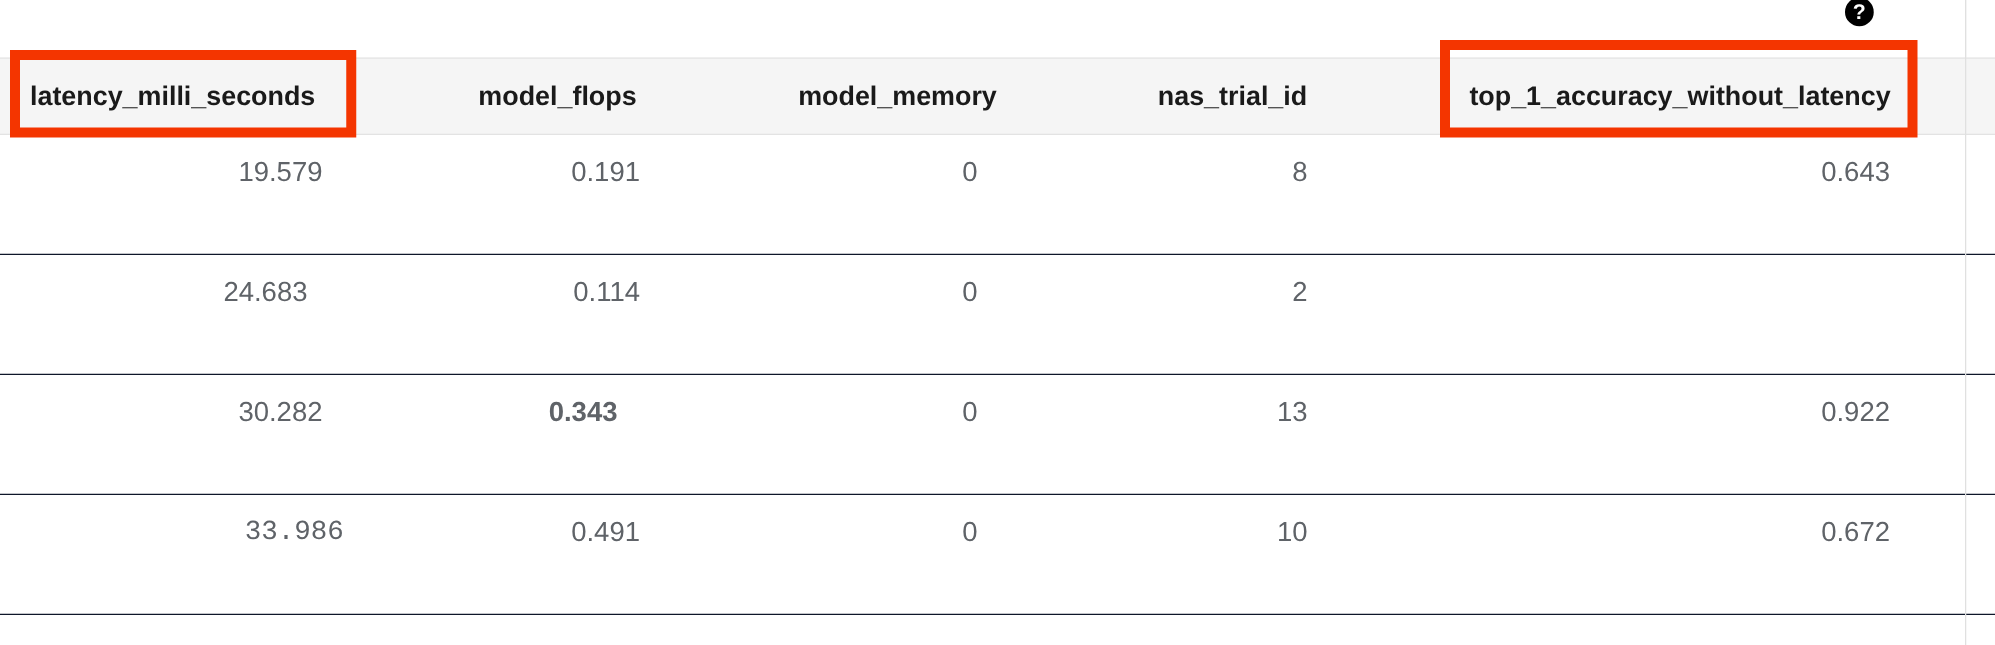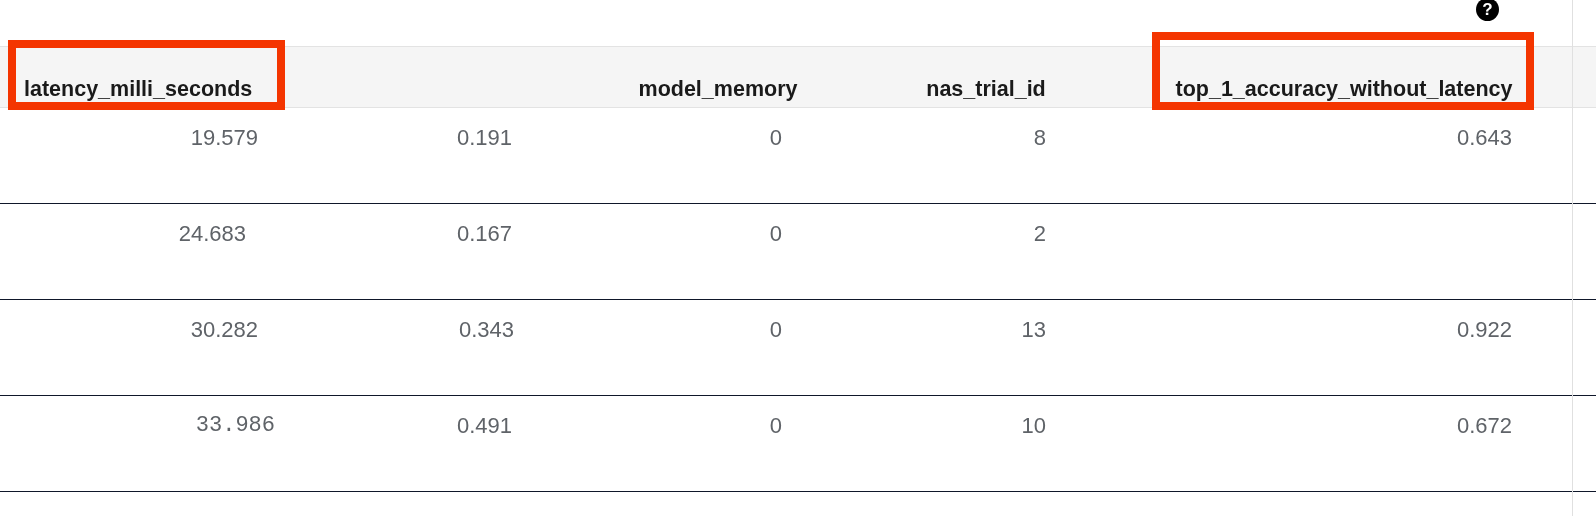--- a/index.html
+++ b/index.html
@@ -56,21 +56,21 @@
     width: 1596px;
     height: 62px;
     background: #f5f5f5;
     border-top: 1px solid #e3e3e3;
     border-bottom: 1px solid #e3e3e3;
     box-sizing: border-box;
   }
 
   .hcell {
     position: absolute;
-    top: 12px;
+    top: 0;
     height: 60px;
     line-height: 60px;
     font-size: 21.5px;
     font-weight: bold;
     color: #1a1a1a;
     white-space: nowrap;
     box-sizing: border-box;
     overflow: hidden;
   }
   .hcell.center { text-align: center; }
@@ -136,45 +136,46 @@
 
   <div class="help-icon">?</div>
 
   <div class="table">
 
     <div class="vsep short" style="left:1572px;"></div>
     <div class="vsep" style="left:1572px;"></div>
 
     <div class="header-row">
       <div class="hcell left" style="left:24px;  width:250px;">latency_milli_seconds</div>
+      <div class="hcell center" style="left:316px; width:260px;">model_flops</div>
       <div class="hcell center" style="left:588px; width:260px;">model_memory</div>
       <div class="hcell center" style="left:856px; width:260px;">nas_trial_id</div>
       <div class="hcell center" style="left:1164px; width:360px;">top_1_accuracy_without_latency</div>
     </div>
 
     <div class="body-rows">
 
       <div class="row">
         <div class="cell" style="left:24px;  width:234px;">19.579</div>
         <div class="cell" style="left:278px; width:234px;">0.191</div>
         <div class="cell" style="left:548px; width:234px;">0</div>
         <div class="cell" style="left:812px; width:234px;">8</div>
         <div class="cell" style="left:1172px; width:340px;">0.643</div>
       </div>
 
       <div class="row">
         <div class="cell" style="left:12px;  width:234px;">24.683</div>
-        <div class="cell" style="left:278px; width:234px;">0.167</div>
+        <div class="cell" style="left:278px; width:234px;">0.114</div>
         <div class="cell" style="left:548px; width:234px;">0</div>
         <div class="cell" style="left:812px; width:234px;">2</div>
       </div>
 
       <div class="row">
         <div class="cell" style="left:24px;  width:234px;">30.282</div>
-        <div class="cell" style="left:280px; width:234px;">0.343</div>
+        <div class="cell" style="left:260px; width:234px;font-weight:bold;">0.343</div>
         <div class="cell" style="left:548px; width:234px;">0</div>
         <div class="cell" style="left:812px; width:234px;">13</div>
         <div class="cell" style="left:1172px; width:340px;">0.922</div>
       </div>
 
       <div class="row">
         <div class="cell" style="left:41px;  width:234px;font-family:Liberation Mono, monospace;">33.986</div>
         <div class="cell" style="left:278px; width:234px;">0.491</div>
         <div class="cell" style="left:548px; width:234px;">0</div>
         <div class="cell" style="left:812px; width:234px;">10</div>

